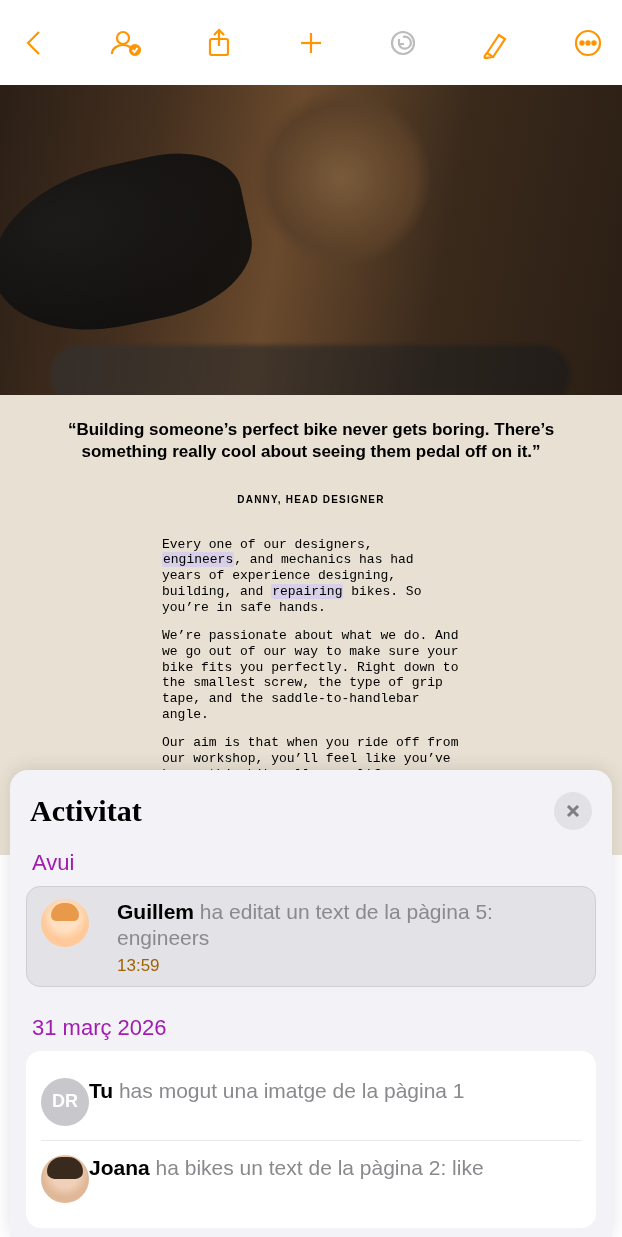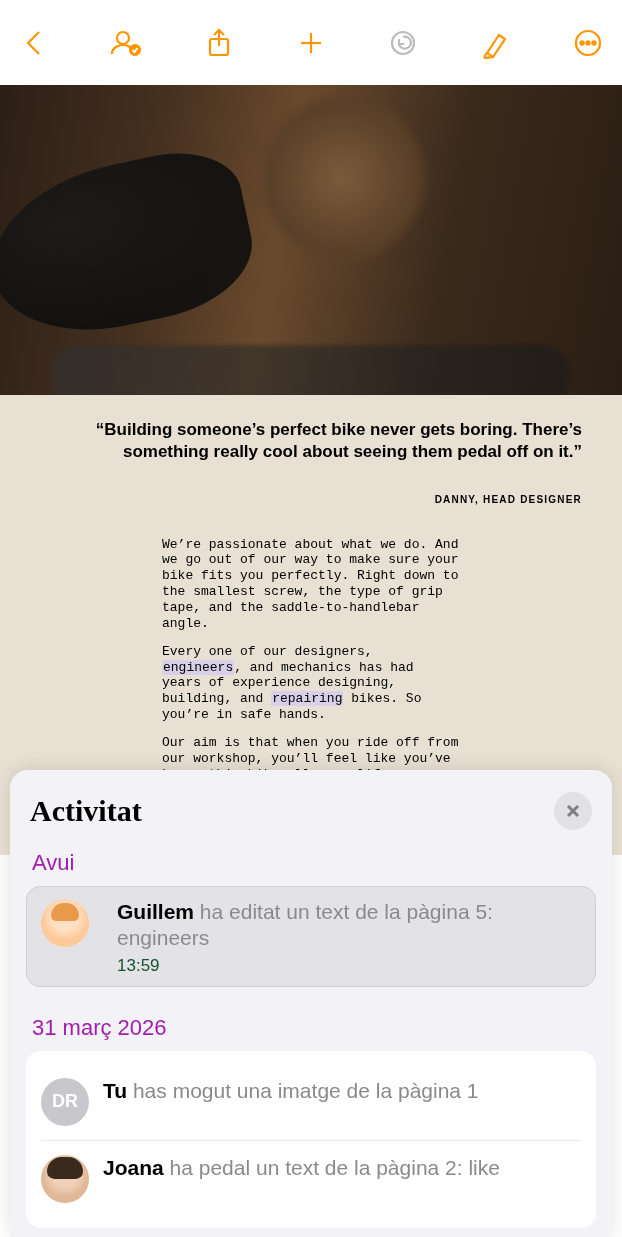--- a/index.html
+++ b/index.html
@@ -46,21 +46,21 @@
     content: "";
     position: absolute;
     left: 50px; top: 260px;
     width: 520px; height: 60px;
     background: linear-gradient(90deg, #333 0%, #1a1a1a 100%);
     border-radius: 30px;
     opacity: 0.6;
     filter: blur(2px);
   }
 
-  .quote-block { text-align: right; padding: 24px 40px 14px; }
+  .quote-block { text-align: center; padding: 24px 60px 14px; }
   .quote-text { font-weight: 700; font-size: 17px; line-height: 1.28; color: #000; }
   .quote-attr { font-weight: 700; font-size: 10px; letter-spacing: 0.12em; margin-top: 31px; color: #000; }
 
   .body-text {
     padding: 18px 162px 60px;
     font-family: "Menlo", "Courier New", monospace;
     font-size: 13px;
     line-height: 1.22;
     color: #000;
   }
@@ -88,34 +88,34 @@
   .activity-card {
     margin: 0 16px 14px;
     background: #e3e3e7;
     border: 1px solid #cfcfd3;
     border-radius: 14px;
     padding: 12px 14px 10px;
     display: flex;
     gap: 28px;
   }
   .activity-card.white { background: #fff; border-color: #fff; flex-direction: column; gap: 0; }
-  .activity-row { display: flex; gap: 14px; padding: 14px 0; }
+  .activity-row { display: flex; padding: 14px 0; }
   .activity-row + .activity-row { border-top: 1px solid #e8e8ec; }
 
   .avatar { width: 48px; height: 48px; border-radius: 50%; flex-shrink: 0; background: #ffd6b0; position: relative; overflow: hidden; }
   .avatar.peach { background: radial-gradient(circle at 50% 38%, #ffe0c2 35%, #ffc999 60%); }
   .avatar.peach::after { content:""; position:absolute; top:4px; left:10px; right:10px; height:18px; background:#e89a4a; border-radius: 14px 14px 6px 6px; }
   .avatar.gray { background: #c7c7cc; color:#fff; display:flex; align-items:center; justify-content:center; font-size:18px; font-weight:600; }
   .avatar.joana { background: radial-gradient(circle at 50% 40%, #f0d0b8 35%, #e0b898 60%); }
   .avatar.joana::after { content:""; position:absolute; top:2px; left:6px; right:6px; height:22px; background:#3a2a1e; border-radius: 16px 16px 8px 8px; }
 
   .act-body { flex: 1; min-width: 0; }
   .act-line { font-size: 21px; line-height: 1.25; color: #8a8a8e; }
   .act-line strong { color: #000; font-weight: 600; }
-  .act-time { font-size: 17px; color: #14532d; margin-top: 4px; }
+  .act-time { font-size: 17px; color: #a16207; margin-top: 4px; }
 </style>
 </head>
 <body>
 
 <div class="toolbar">
   <div class="icon">
     <svg width="26" height="30" viewBox="0 0 26 30">
         <polyline points="18,4 7,15 18,26"></polyline>
       </svg>
   </div>
@@ -163,24 +163,24 @@
   </div>
 </div>
 
 <div class="document">
   <div class="doc-image"></div>
   <div class="quote-block">
     <div class="quote-text">“Building someone’s perfect bike never gets boring. There’s something really cool about seeing them pedal off on it.”</div>
     <div class="quote-attr">DANNY, HEAD DESIGNER</div>
   </div>
   <div class="body-text">
-    <p>We’re passionate about what we do. And we go out of our way to make sure your bike fits you perfectly. Right down to the smallest screw, the type of grip tape, and the saddle-to-handlebar angle.</p>
     <p>
       <span>Every one of our designers, </span><span class="hl">engineers</span><span>, and mechanics has had years of experience designing, building, and </span><span class="hl">repairing</span><span> bikes. So you’re in safe hands.</span>
     </p>
+    <p>We’re passionate about what we do. And we go out of our way to make sure your bike fits you perfectly. Right down to the smallest screw, the type of grip tape, and the saddle-to-handlebar angle.</p>
     <p>Our aim is that when you ride off from our workshop, you’ll feel like you’ve known this bike all your life.</p>
   </div>
 </div>
 
 <div class="sheet">
   <div class="grabber"></div>
   <div class="sheet-header">
     <div class="sheet-title">Activitat</div>
     <div class="close-btn">
       <svg width="18" height="18" viewBox="0 0 18 18">
@@ -210,18 +210,18 @@
       <div class="act-body">
         <div class="act-line">
           <strong>Tu</strong><span> has mogut una imatge de la pàgina 1</span>
         </div>
       </div>
     </div>
     <div class="activity-row">
       <div class="avatar joana"></div>
       <div class="act-body">
         <div class="act-line">
-          <strong>Joana</strong><span> ha pedal un text de la pàgina 2: like</span>
+          <strong>Joana</strong><span> ha bikes un text de la pàgina 2: like</span>
         </div>
       </div>
     </div>
   </div>
 </div>
 
 </body></html>

